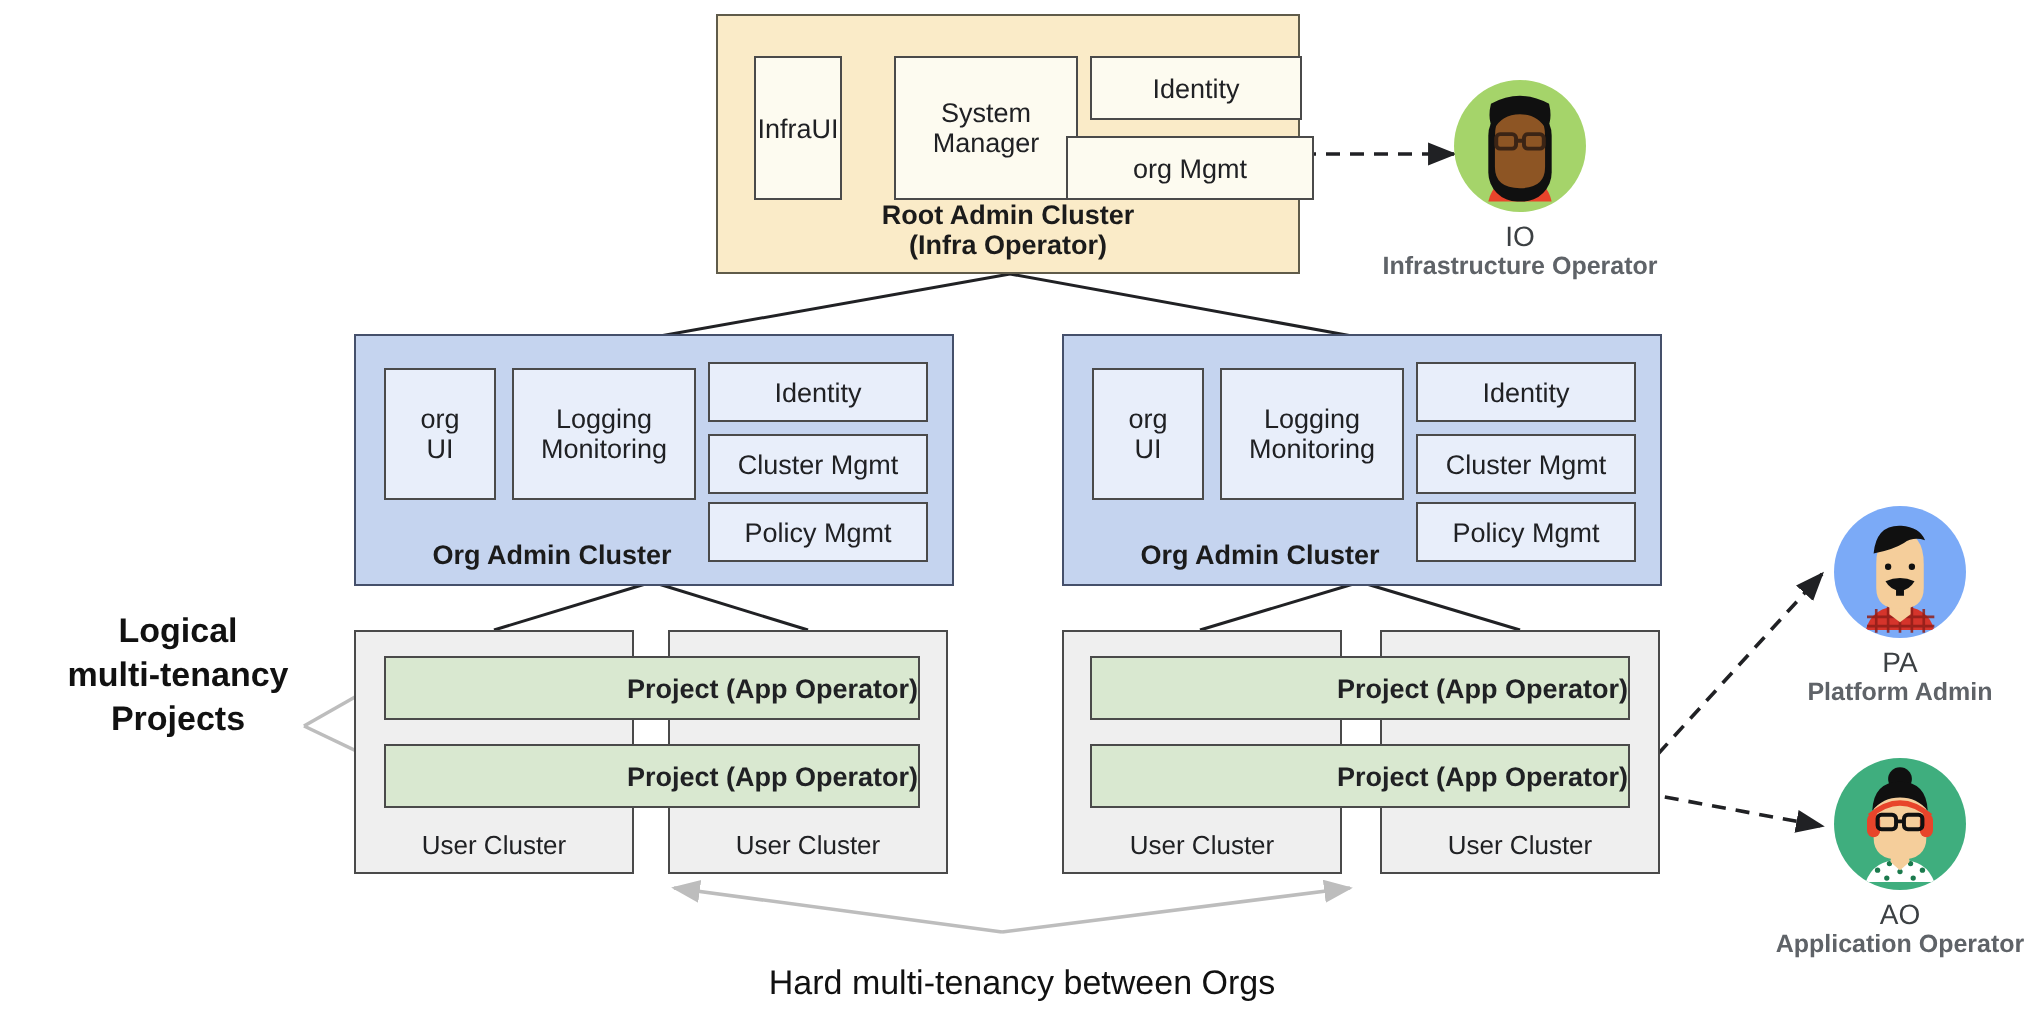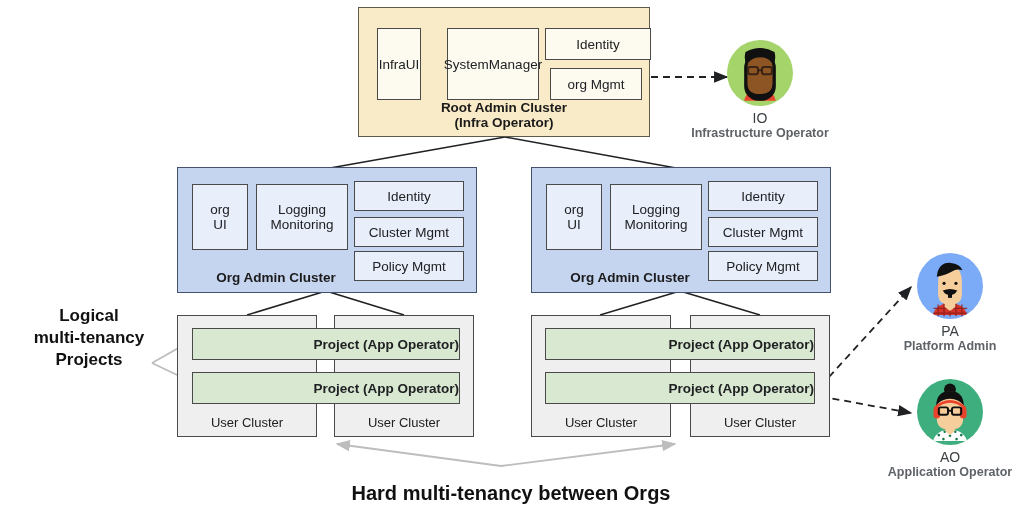--- a/index.html
+++ b/index.html
@@ -57,21 +57,21 @@
   }
   .project-bar{height:32px;}
 
   
   .caption-left{
     left:14px;top:305px;width:150px;
     text-align:center;font-weight:bold;font-size:17px;line-height:22px;color:#111;
   }
   .caption-bottom{
     left:261px;top:482px;width:500px;text-align:center;
-    font-weight:bold;font-size:20px;color:#111;
+    font-weight:normal;font-size:17px;color:#111;
   }
 
   
   .persona{position:absolute;width:140px;text-align:center;}
   .persona-name{font-size:14px;color:#3c4043;margin-top:4px;line-height:16px;}
   .persona-role{font-size:12.5px;color:#5f6368;line-height:15px;font-weight:bold;}
   .avatar{width:66px;height:66px;margin:0 auto;display:block;}
 </style>
 </head>
 <body>
@@ -121,28 +121,28 @@
       <path d="M501,466 L337,444" marker-end="url(#mk-grey)"></path>
       <path d="M501,466 L675,444" marker-end="url(#mk-grey)"></path>
     </g>
   </svg>
 
   <div class="abs root-cluster">
     <div class="abs chip chip-cream" style="left:18px;top:20px;width:44px;height:72px;flex-direction:row;">
       <span>Infra</span>
       <span>UI</span>
     </div>
-    <div class="abs chip chip-cream" style="left:88px;top:20px;width:92px;height:72px;flex-direction:row;">
+    <div class="abs chip chip-cream" style="left:88px;top:20px;width:92px;height:72px;flex-direction:column;">
       <span>System</span>
       <span>Manager</span>
     </div>
     <div class="abs chip chip-cream" style="left:186px;top:20px;width:106px;height:32px;">
       <span>Identity</span>
     </div>
-    <div class="abs chip chip-cream" style="left:191px;top:60px;width:92px;height:32px;">
+    <div class="abs chip chip-cream" style="left:174px;top:60px;width:124px;height:32px;">
       <span>org Mgmt</span>
     </div>
     <div class="root-title">
       <div>Root Admin Cluster</div>
       <div>(Infra Operator)</div>
     </div>
   </div>
 
   <div class="abs org-cluster" style="left:177px;top:167px;">
     <div class="abs chip chip-blue" style="left:14px;top:16px;width:56px;height:66px;flex-direction:column;">

